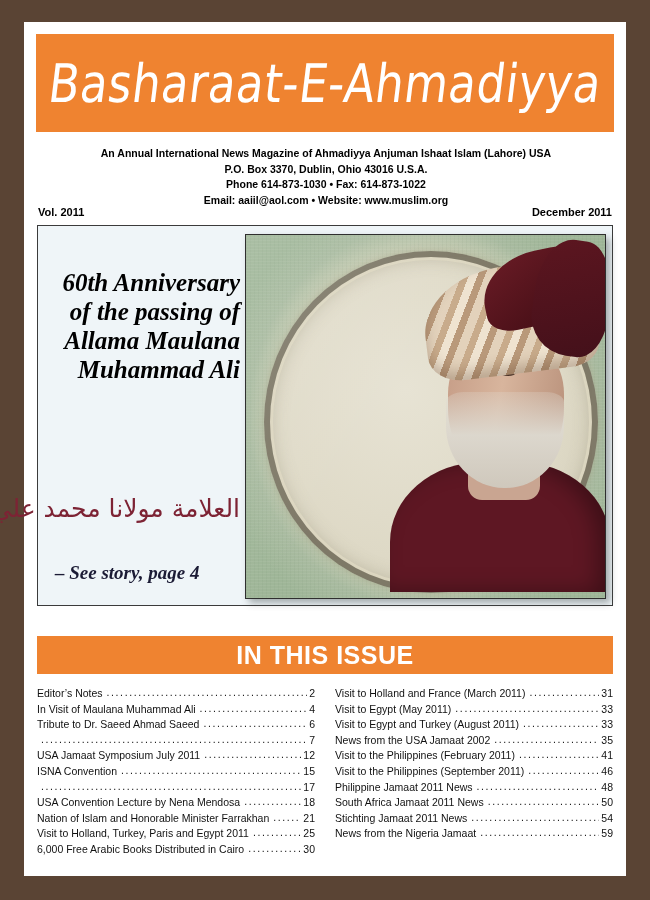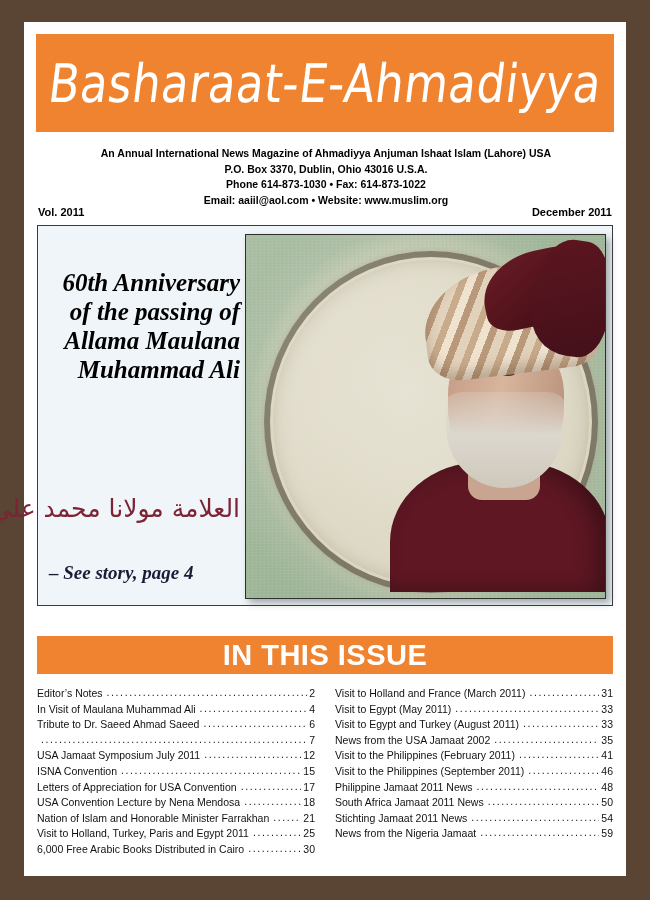--- a/index.html
+++ b/index.html
@@ -83,21 +83,21 @@
     white-space:nowrap;
   }
   .seestory{
     position:absolute; left:0px; top:336px;
     width:202px;
     text-align:left;
     font-family:"Liberation Serif", serif;
     font-style:italic; font-weight:bold;
     font-size:19px;
     color:#1b1b35;
-    padding-left:11px;
+    padding-left:17px;
     box-sizing:border-box;
   }
 
   
   .photo{
     position:absolute; left:207px; top:8px;
     width:361px; height:365px;
     border:1px solid #2f2f2f;
     box-sizing:border-box;
     box-shadow:4px 4px 7px rgba(70,80,80,.45);
@@ -198,21 +198,21 @@
 
   
   .issue-banner{
     position:absolute; left:13px; top:614px;
     width:576px; height:38px;
     background:#ef8330;
     display:flex; align-items:center; justify-content:center;
   }
   .issue-banner span{
     color:#ffffff;
-    font-size:29px;
+    font-size:25px;
     font-weight:bold;
     letter-spacing:0.5px;
   }
 
   
   .toc{
     position:absolute; left:13px; top:664px;
     width:576px; height:174px;
     display:flex; gap:20px;
   }
@@ -315,21 +315,20 @@
           <span class="toc-title">USA Jamaat Symposium July 2011</span>
           <span class="toc-dots">..........................................................................................</span>
           <span class="toc-page">12</span>
         </div>
         <div class="toc-row">
           <span class="toc-title">ISNA Convention</span>
           <span class="toc-dots">..........................................................................................</span>
           <span class="toc-page">15</span>
         </div>
         <div class="toc-row">
-          <span class="toc-title">Letters of Appreciation for USA Convention</span>
           <span class="toc-dots">..........................................................................................</span>
           <span class="toc-page">17</span>
         </div>
         <div class="toc-row">
           <span class="toc-title">USA Convention Lecture by Nena Mendosa</span>
           <span class="toc-dots">..........................................................................................</span>
           <span class="toc-page">18</span>
         </div>
         <div class="toc-row">
           <span class="toc-title">Nation of Islam and Honorable Minister Farrakhan</span>

